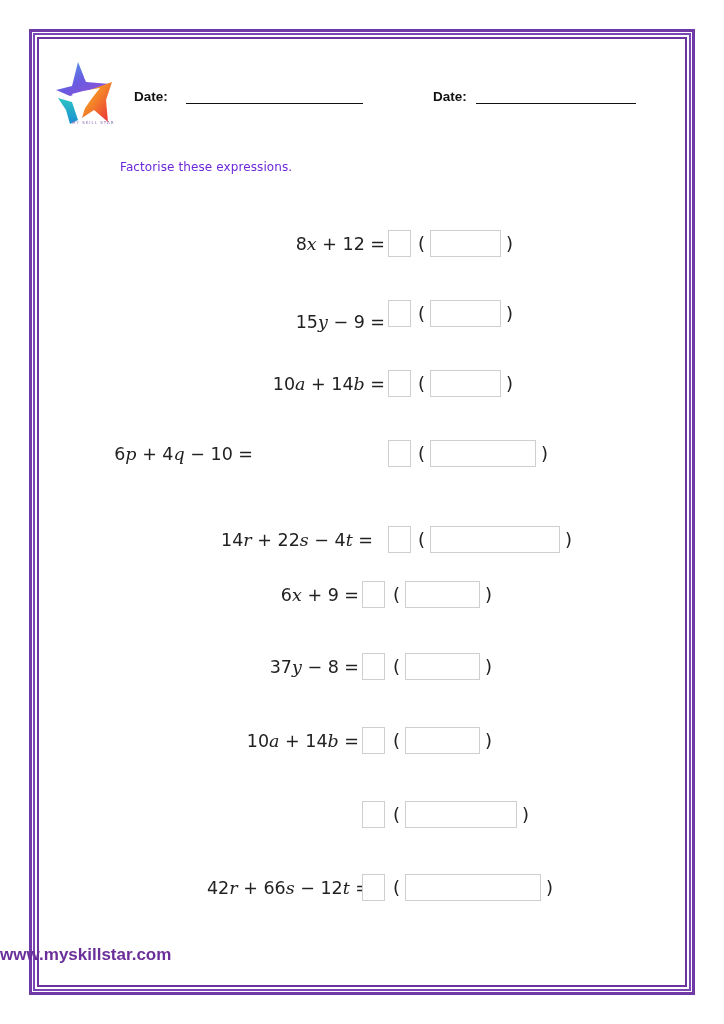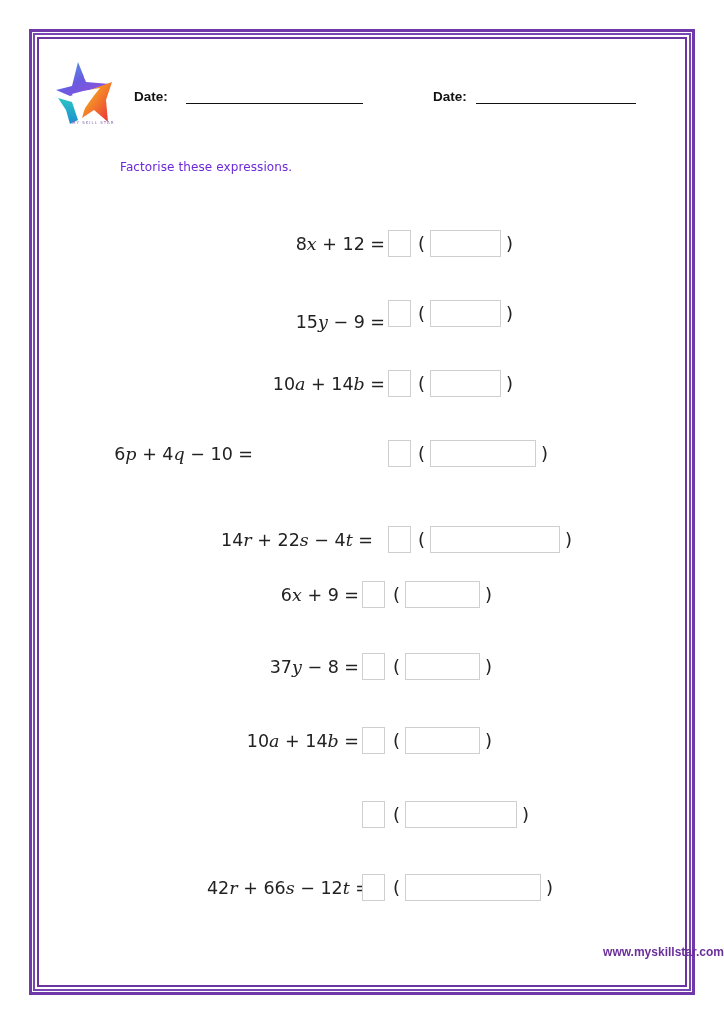--- a/index.html
+++ b/index.html
@@ -20,21 +20,21 @@
 
   .instruction { position:absolute; left:120px; top:160px; font-family:"DejaVu Sans", sans-serif; font-size:12px; color:#6d28d9; letter-spacing:0.1px; }
 
   .row { position:absolute; height:28px; }
   .expr { position:absolute; top:0; height:28px; line-height:28px; font-family:"DejaVu Sans", sans-serif; font-size:17.5px; color:#222; white-space:nowrap; text-align:right; }
   .expr i { font-family:"DejaVu Serif", serif; font-style:italic; }
   .box-small { position:absolute; top:0; width:23px; height:27px; border:1px solid #cfcfcf; box-sizing:border-box; background:#fff; }
   .paren { position:absolute; top:0; height:28px; line-height:28px; font-size:18px; color:#222; font-family:"DejaVu Sans", sans-serif; }
   .box-big { position:absolute; top:0; height:27px; border:1px solid #cfcfcf; box-sizing:border-box; background:#fff; }
 
-  .footer { position:absolute; left:0; width:724px; top:945px; text-align:right; font-family:"Liberation Sans", sans-serif; font-weight:bold; font-size:12px; color:#6b2f9a; }
+  .footer { position:absolute; left:0; width:724px; top:945px; text-align:left; font-family:"Liberation Sans", sans-serif; font-weight:bold; font-size:17px; color:#6b2f9a; }
 </style>
 </head>
 <body>
 
 <div class="frame f1"></div>
 <div class="frame f2"></div>
 <div class="frame f3"></div>
 
 <div class="logo">
   <svg width="66" height="68" viewBox="0 0 66 68">

